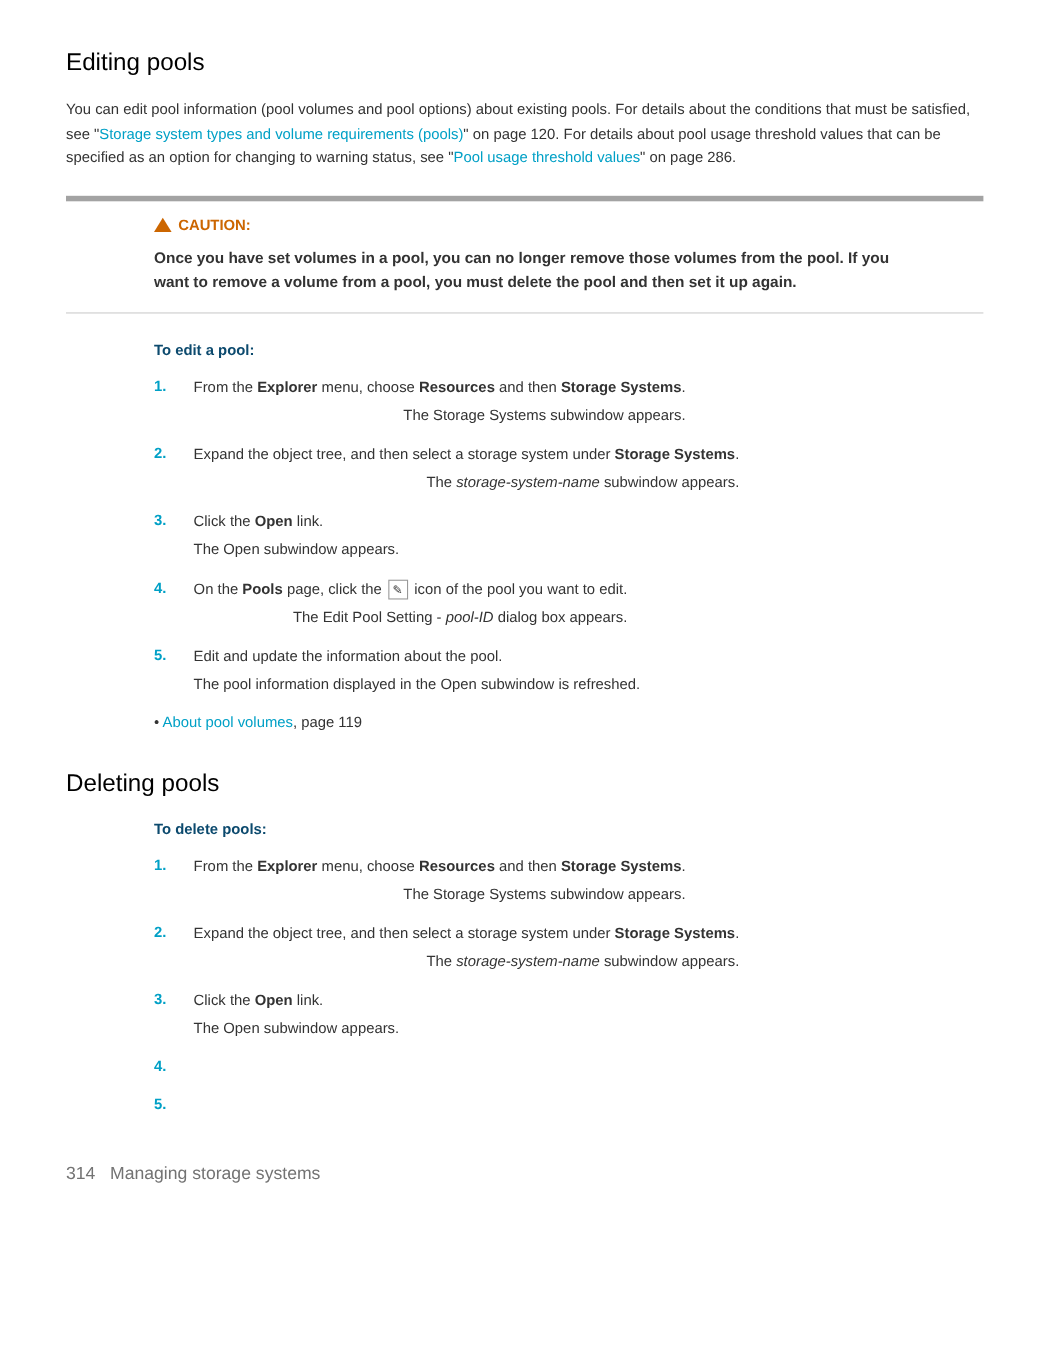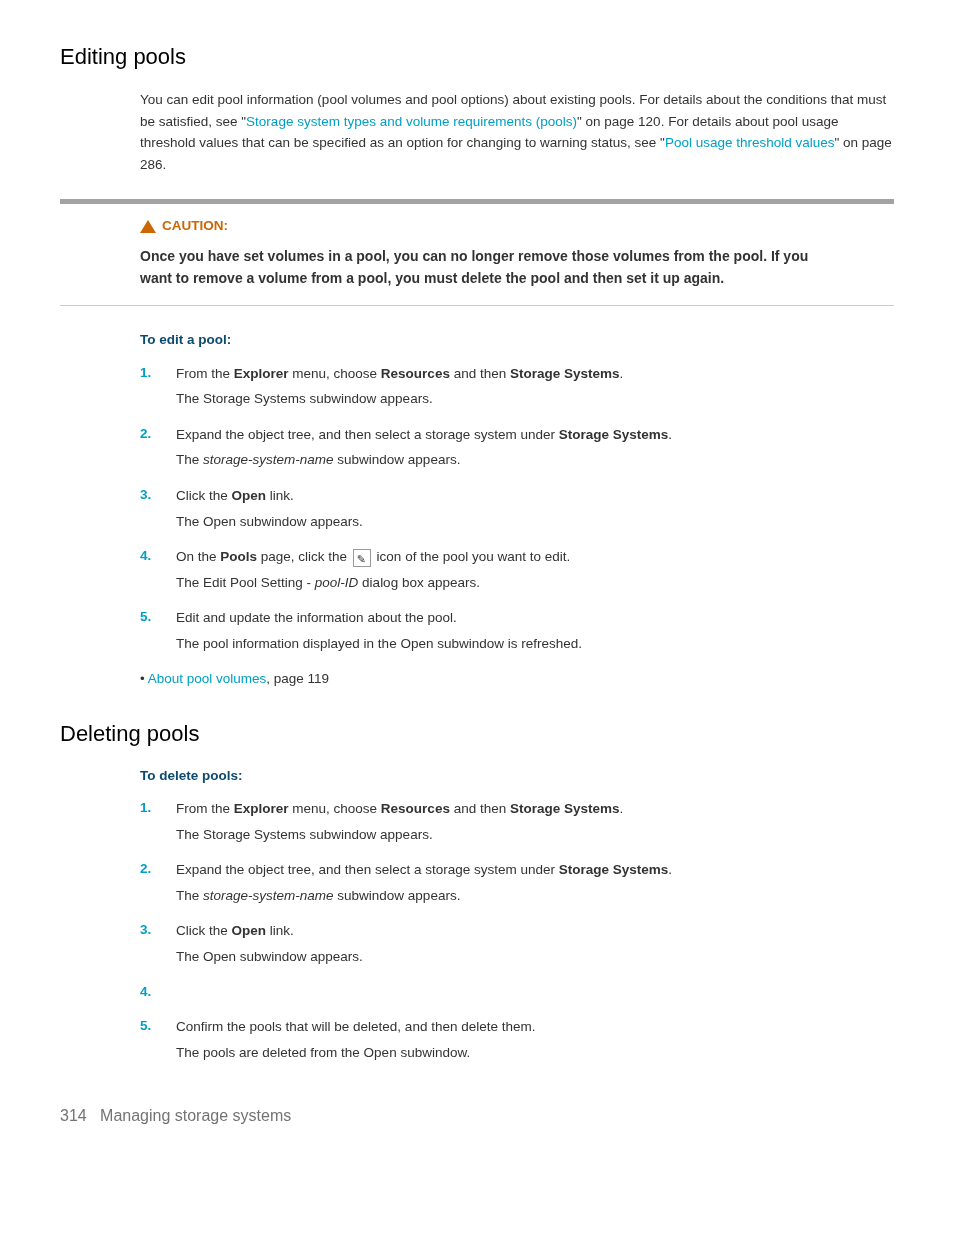--- a/index.html
+++ b/index.html
@@ -13,21 +13,20 @@
     }
 
     h1.section-title {
       color: #000000;
       font-size: 22px;
       font-weight: normal;
       margin-bottom: 16px;
     }
 
     .intro-text {
-      margin-left: 80px;
       margin-bottom: 24px;
       font-size: 13.5px;
       line-height: 1.6;
     }
 
     a.link {
       color: #00a0c6;
       text-decoration: none;
     }
 
@@ -94,20 +93,21 @@
 
     .step-content {
       font-size: 13.5px;
       line-height: 1.6;
     }
 
     .step-content .step-result {
       display: block;
       margin-top: 4px;
       font-size: 13.5px;
+      text-align: right;
     }
 
     .related-topics {
       margin-left: 80px;
       margin-top: 8px;
       margin-bottom: 28px;
     }
 
     .related-topics-title {
       font-weight: bold;
@@ -253,22 +253,18 @@
       <span class="step-result">The Open subwindow appears.</span>
     </span>
   </li>
 
   <li class="step-item">
     <span class="step-number">4.</span>
   </li>
 
   <li class="step-item">
     <span class="step-number">5.</span>
-    <span class="step-content">
-      <span>Confirm the pools that will be deleted, and then delete them.</span>
-      <span class="step-result">The pools are deleted from the Open subwindow.</span>
-    </span>
   </li>
 </ol>
 
 <div class="footer">
   <span>314</span>&nbsp;&nbsp;&nbsp;<span>Managing storage systems</span>
 </div>
 
 </body></html>

